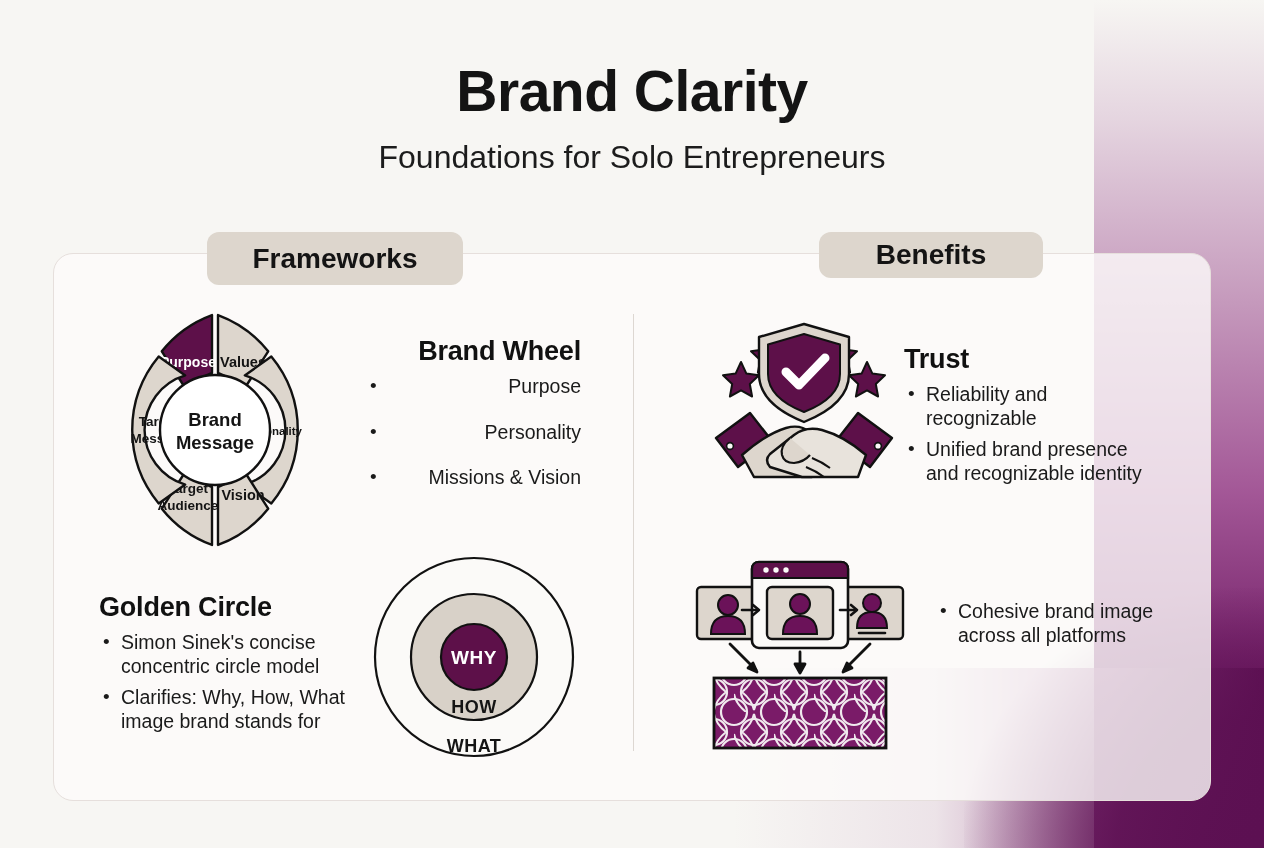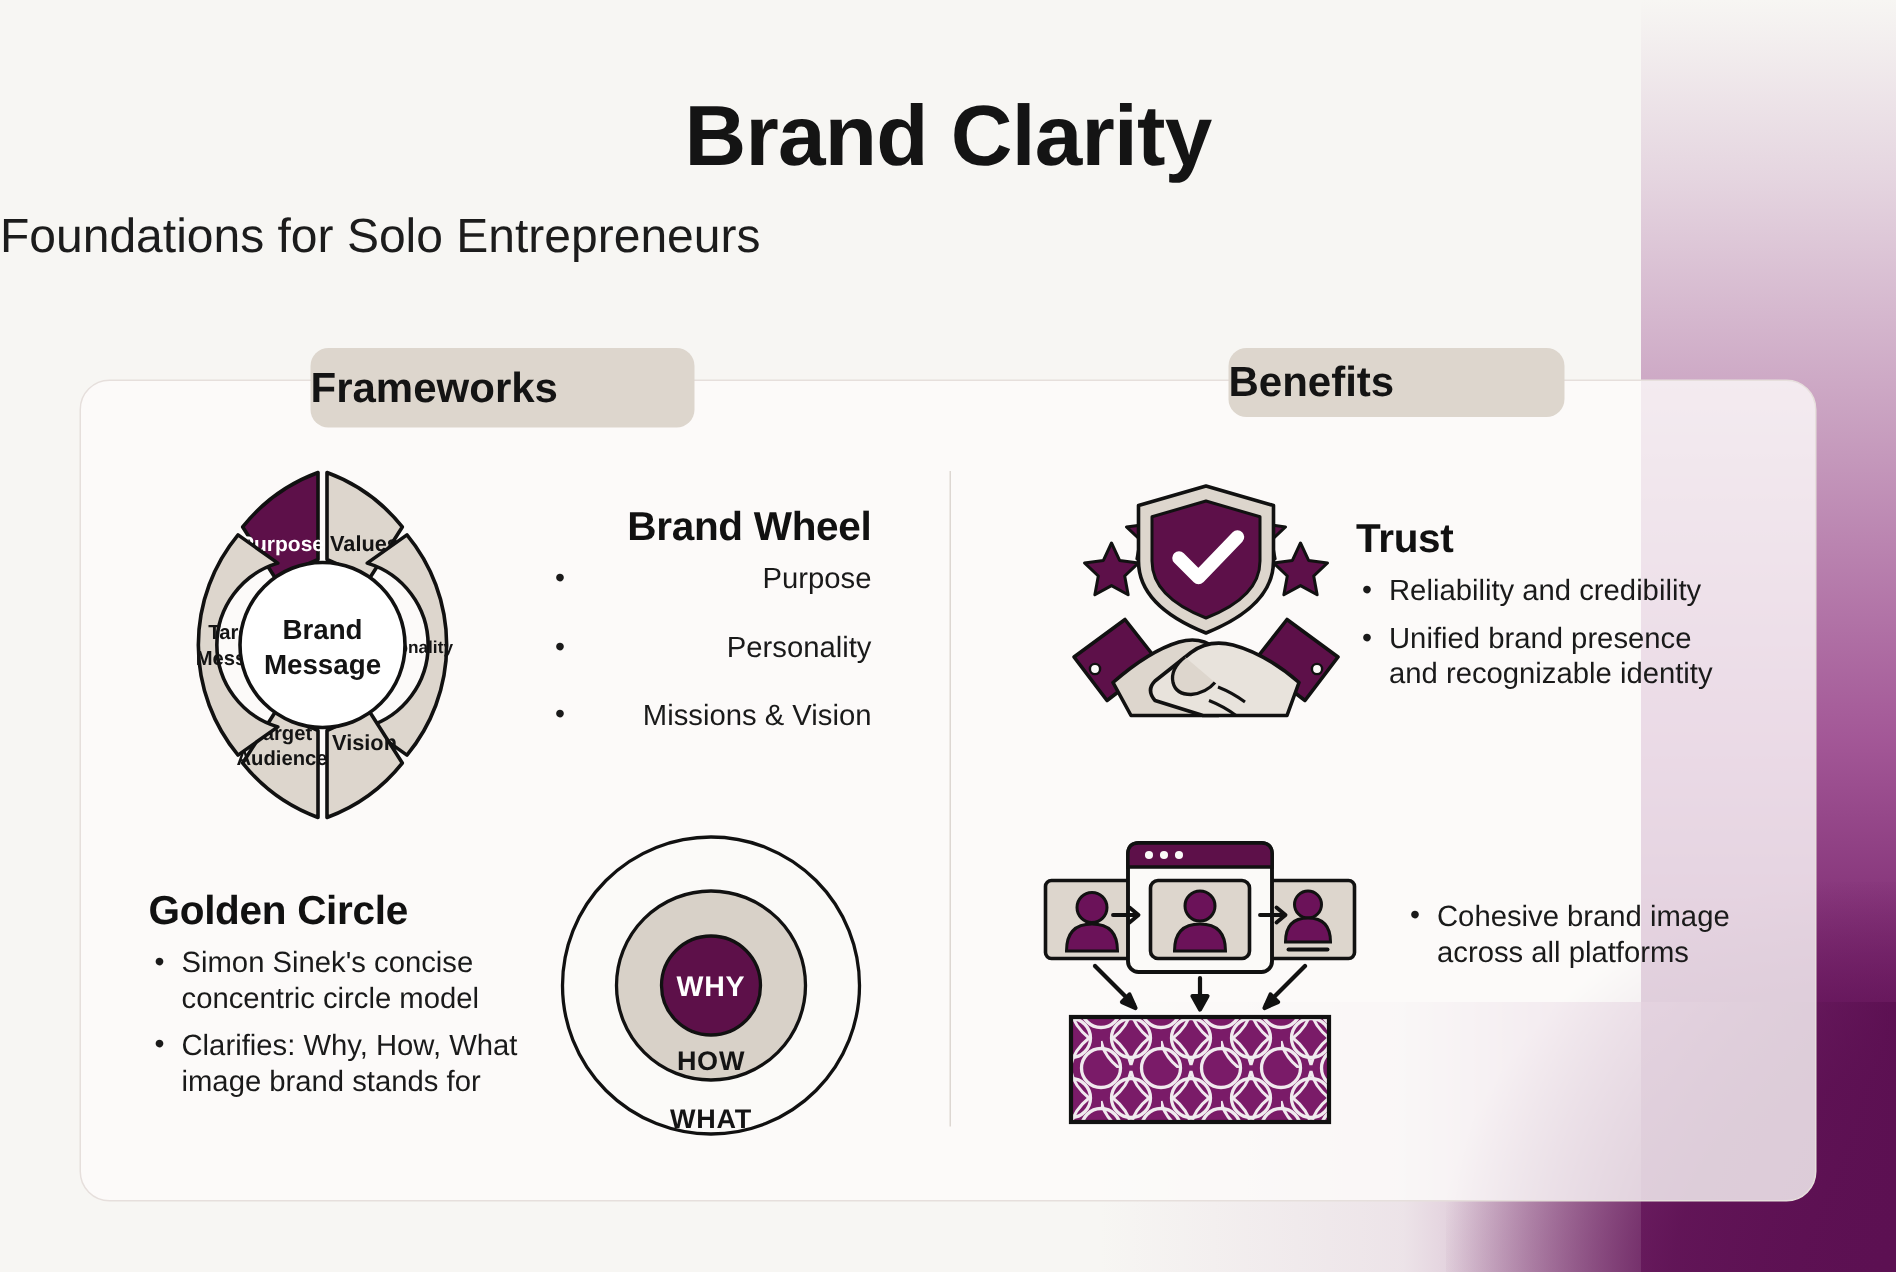--- a/index.html
+++ b/index.html
@@ -45,20 +45,21 @@
 
   
   .page-title {
     position: absolute; top: 58px; left: 0; width: 1264px;
     text-align: center;
     font-size: 57px; font-weight: bold; letter-spacing: -0.5px;
     color: #141414;
   }
   .page-subtitle {
     position: absolute; top: 139px; left: 0; width: 1264px;
+    text-align: center;
     font-size: 32px; font-weight: normal;
     color: #1c1c1c;
   }
 
   
   .card {
     position: absolute; left: 53px; top: 253px;
     width: 1158px; height: 548px;
     background: rgba(252,251,250,0.80);
     border: 1px solid #e6dfdc;
@@ -70,21 +71,21 @@
     background: #ddd7d2;
   }
 
   
   .pill {
     position: absolute;
     background: #ddd6cd;
     border-radius: 12px;
     font-size: 28px; font-weight: bold;
     color: #141414;
-    display: flex; align-items: center; justify-content: flex-start;
+    display: flex; align-items: center; justify-content: center;
   }
   #pill-frameworks { left: 207px; top: 232px; width: 256px; height: 53px; }
   #pill-benefits  { left: 819px; top: 232px; width: 224px; height: 46px; }
 
   
   .block-title {
     font-size: 27px; font-weight: bold; color: #111; letter-spacing: -0.2px;
   }
   ul.bullets { list-style: none; margin-top: 8px; }
   ul.bullets li {
@@ -236,21 +237,21 @@
 
         <path d="M118 136 Q128 140 136 146" fill="none" stroke="#111111" stroke-width="2"></path>
         <path d="M112 145 Q122 149 130 155" fill="none" stroke="#111111" stroke-width="2"></path>
       </g>
     </svg>
   </div>
 
   <div id="trust-text">
     <div class="block-title">Trust</div>
     <ul class="bullets">
-      <li>Reliability and credibility</li>
+      <li>Reliability and recognizable</li>
       <li>Unified brand presence and recognizable identity</li>
     </ul>
   </div>
 
   <div id="consistency-icon">
     <svg width="212" height="200" viewBox="0 0 212 200">
       <defs>
         <pattern id="brandpat" width="40" height="40" patternUnits="userSpaceOnUse">
           <rect width="40" height="40" fill="#7A1B68"></rect>
           <circle cx="20" cy="20" r="13" fill="none" stroke="#F0E9EE" stroke-width="2.2"></circle>

